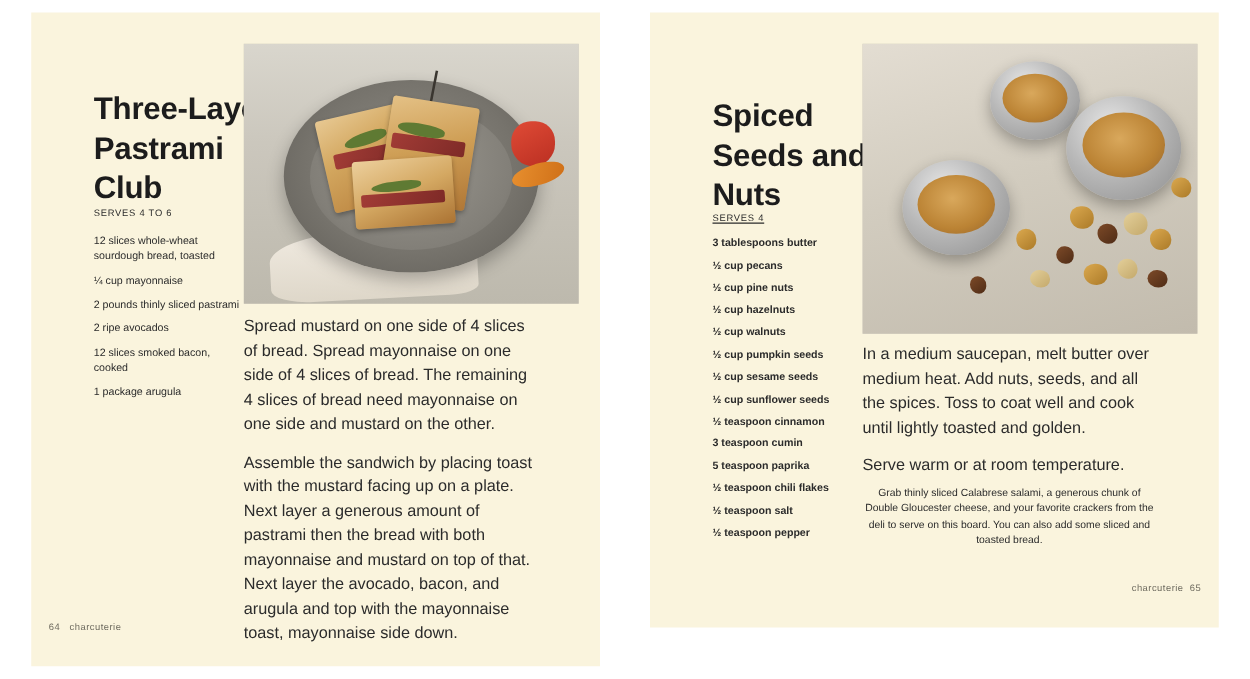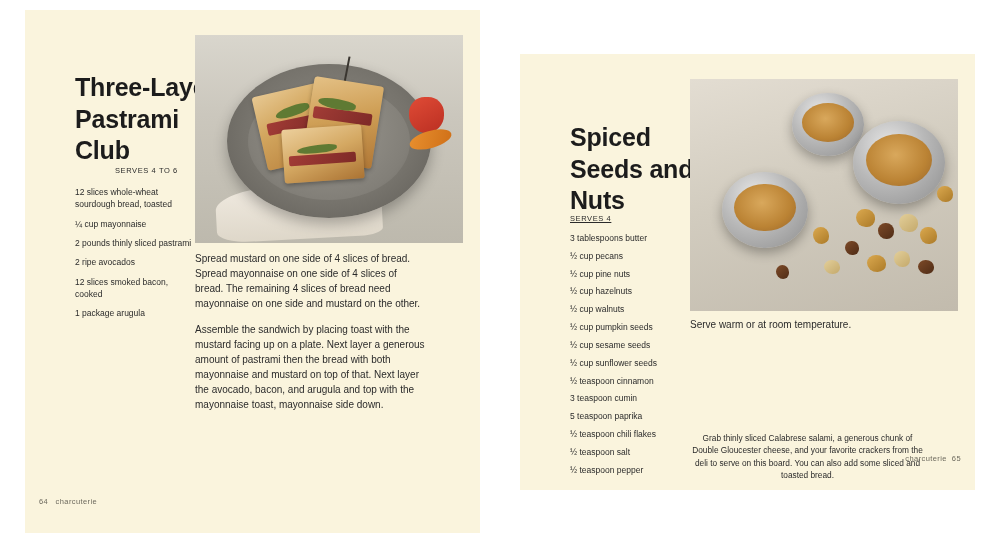--- a/index.html
+++ b/index.html
@@ -29,22 +29,21 @@
     left: 25px;
     top: 10px;
     width: 455px;
     height: 523px;
   }
   .page-right {
     position: absolute;
     left: 520px;
     top: 10px;
     width: 455px;
-    height: 436px;
-    margin-top: 44px;
+    height: 492px;
   }
 
   
   .recipe-title {
     position: absolute;
     font-weight: bold;
     color: #1c1c1c;
     letter-spacing: -0.2px;
   }
   .title-left {
@@ -53,21 +52,21 @@
     width: 150px;
     font-size: 25px;
     line-height: 1.26;
   }
   .serves {
     position: absolute;
     font-size: 7.5px;
     letter-spacing: 0.6px;
     color: #2b2b2b;
   }
-  .serves-left { left: 50px; top: 156px; margin-left: 40px; }
+  .serves-left { left: 50px; top: 156px; }
 
   .ing-list {
     position: absolute;
     list-style: none;
     margin: 0;
     padding: 0;
     font-size: 8.5px;
     line-height: 1.45;
     color: #2b2b2b;
     width: 120px;
@@ -88,21 +87,21 @@
   }
   .photo-right {
     left: 170px;
     top: 25px;
     width: 268px;
     height: 232px;
   }
 
   .body-text {
     position: absolute;
-    font-size: 10px;
+    font-size: 13px;
     line-height: 1.5;
     color: #2b2b2b;
     width: 232px;
   }
   .body-text p { margin: 0 0 11px 0; }
   .body-left { left: 170px; top: 241px; }
   .body-right { left: 170px; top: 263px; }
 
   .folio {
     position: absolute;
@@ -151,21 +150,21 @@
 
   .title-right {
     left: 50px;
     top: 68px;
     width: 140px;
     font-size: 25px;
     line-height: 1.26;
   }
   .serves-right { left: 50px; top: 160px; text-decoration: underline; }
   .ing-right { left: 50px; top: 178px; }
-  .ing-right li { margin-bottom: 5.5px; }
+  .ing-right li { margin-bottom: 5.5px; font-weight: bold; }
 
   
   .img-scene { position: absolute; inset: 0; }
   .img-bg-sandwich {
     background:
       linear-gradient(180deg, #d9d6cd 0%, #cbc7bd 38%, #bdb9ad 100%);
   }
   .plate {
     position: absolute;
     left: 12%;
@@ -375,20 +374,21 @@
         <div class="nut nut-pale" style="left:76%;top:74%;width:6%;height:7%;"></div>
         <div class="nut nut-dark" style="left:85%;top:78%;width:6%;height:6%;"></div>
         <div class="nut nut-gold" style="left:46%;top:64%;width:6%;height:7%;"></div>
         <div class="nut nut-pale" style="left:50%;top:78%;width:6%;height:6%;"></div>
         <div class="nut nut-gold" style="left:92%;top:46%;width:6%;height:7%;"></div>
         <div class="nut nut-dark" style="left:32%;top:80%;width:5%;height:6%;"></div>
       </div>
     </div>
 
     <div class="body-text body-right">
+      <p>In a medium saucepan, melt butter over medium heat. Add nuts, seeds, and all the spices. Toss to coat well and cook until lightly toasted and golden.</p>
       <p>Serve warm or at room temperature.</p>
     </div>
 
 
     <div class="section-body">Grab thinly sliced Calabrese salami, a generous chunk of Double Gloucester cheese, and your favorite crackers from the deli to serve on this board. You can also add some sliced and toasted bread.</div>
 
     <div class="folio folio-right">
       <span>charcuterie</span>&nbsp;&nbsp;<span class="num">65</span>
     </div>
   </div>

